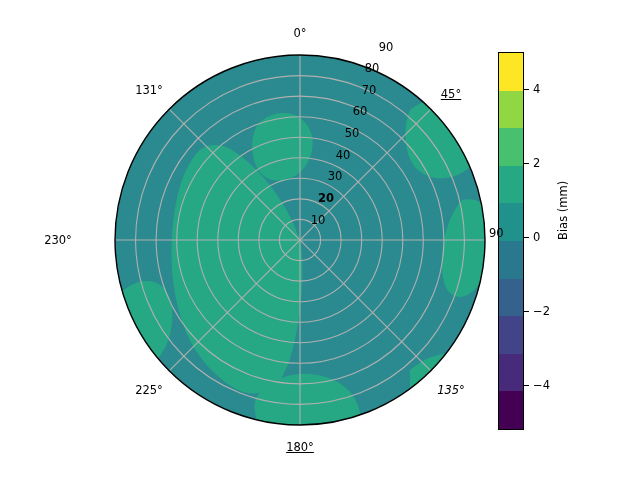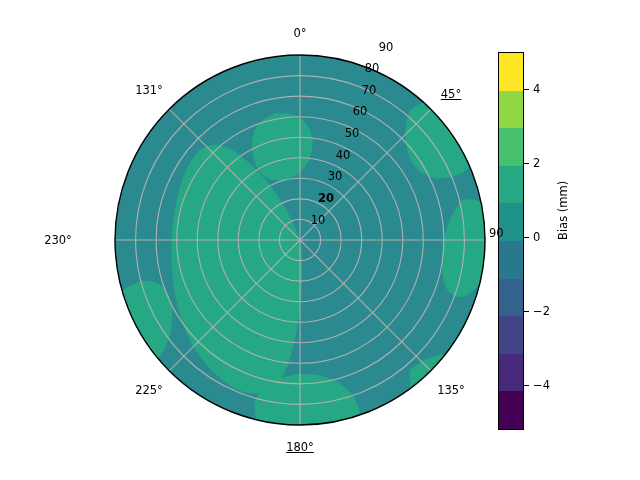--- a/index.html
+++ b/index.html
@@ -130,21 +130,21 @@
         <line x1="59.2" y1="59.2" x2="320.8" y2="320.8"></line>
         <line x1="320.8" y1="59.2" x2="59.2" y2="320.8"></line>
       </g>
 
       <circle cx="190" cy="190" r="185" fill="none" stroke="#000000" stroke-width="1.4"></circle>
     </svg>
 
     <div class="ang-label" style="left:190px;top:-17px;">0°</div>
     <div class="ang-label" style="left:341px;top:44px;text-decoration:underline;">45°</div>
 
-    <div class="ang-label" style="left:341px;top:340px;">135°</div>
+    <div class="ang-label" style="left:341px;top:340px;font-style:italic;">135°</div>
     <div class="ang-label" style="left:190px;top:397px;text-decoration:underline;">180°</div>
     <div class="ang-label" style="left:39px;top:340px;">225°</div>
     <div class="ang-label" style="left:-52px;top:190px;">230°</div>
     <div class="ang-label" style="left:39px;top:40px;">131°</div>
 
     <div class="rad-label" style="left:208px;top:170px;">10</div>
     <div class="rad-label" style="left:216px;top:148px;font-weight:bold;">20</div>
     <div class="rad-label" style="left:225px;top:126px;text-align:center;">30</div>
     <div class="rad-label" style="left:233px;top:105px;">40</div>
     <div class="rad-label" style="left:242px;top:83px;">50</div>

